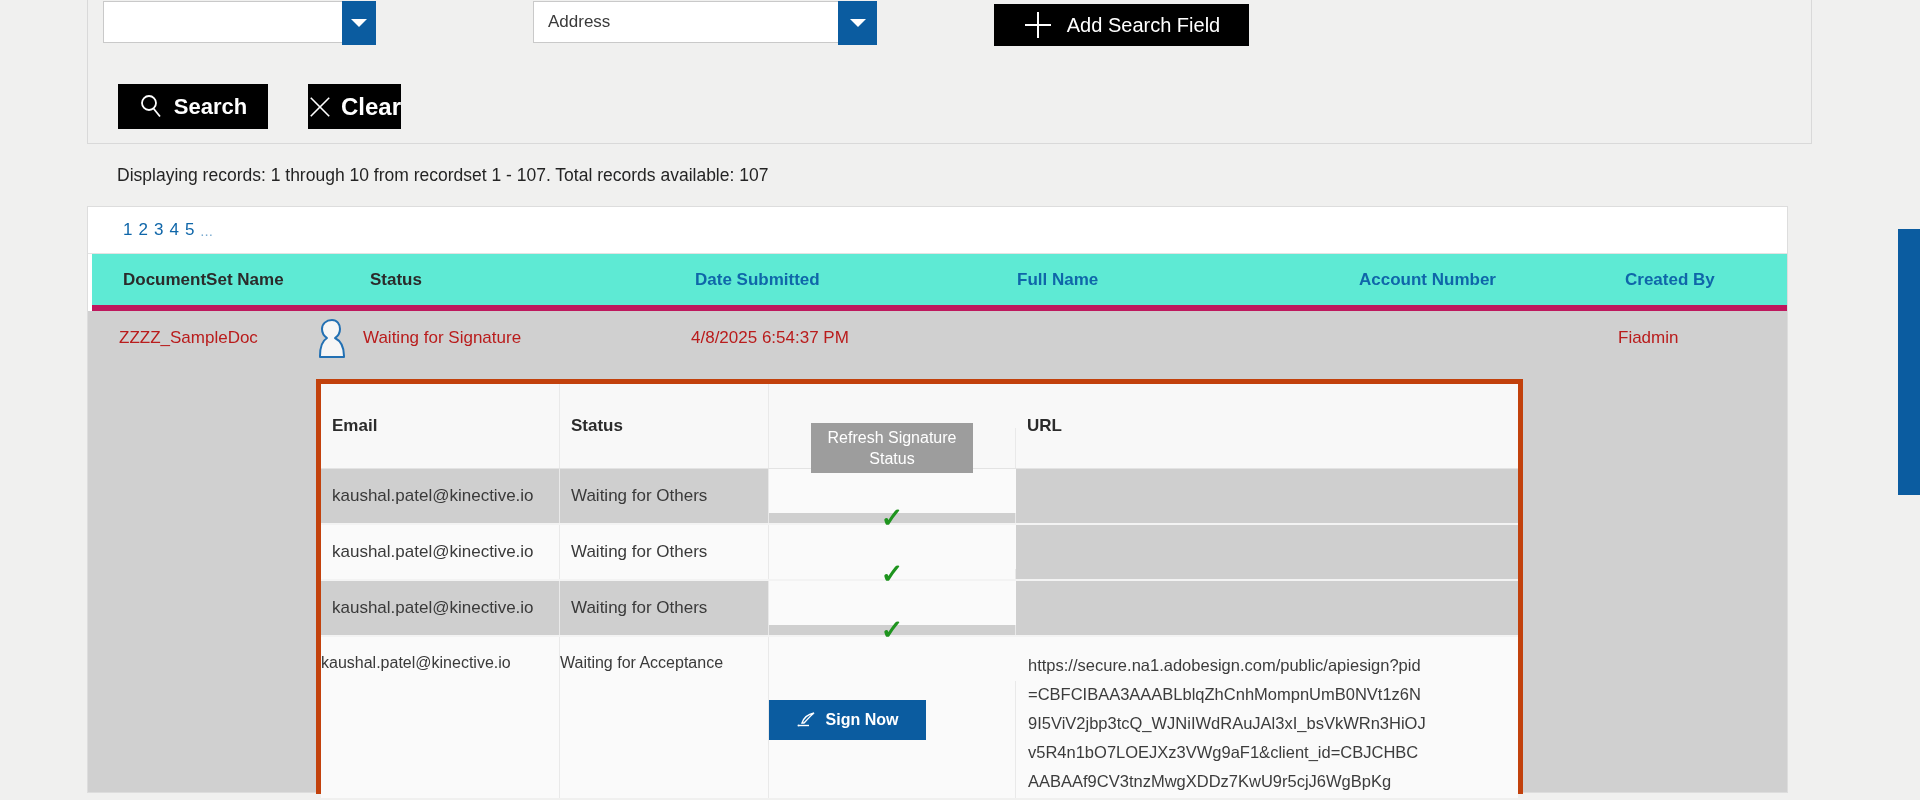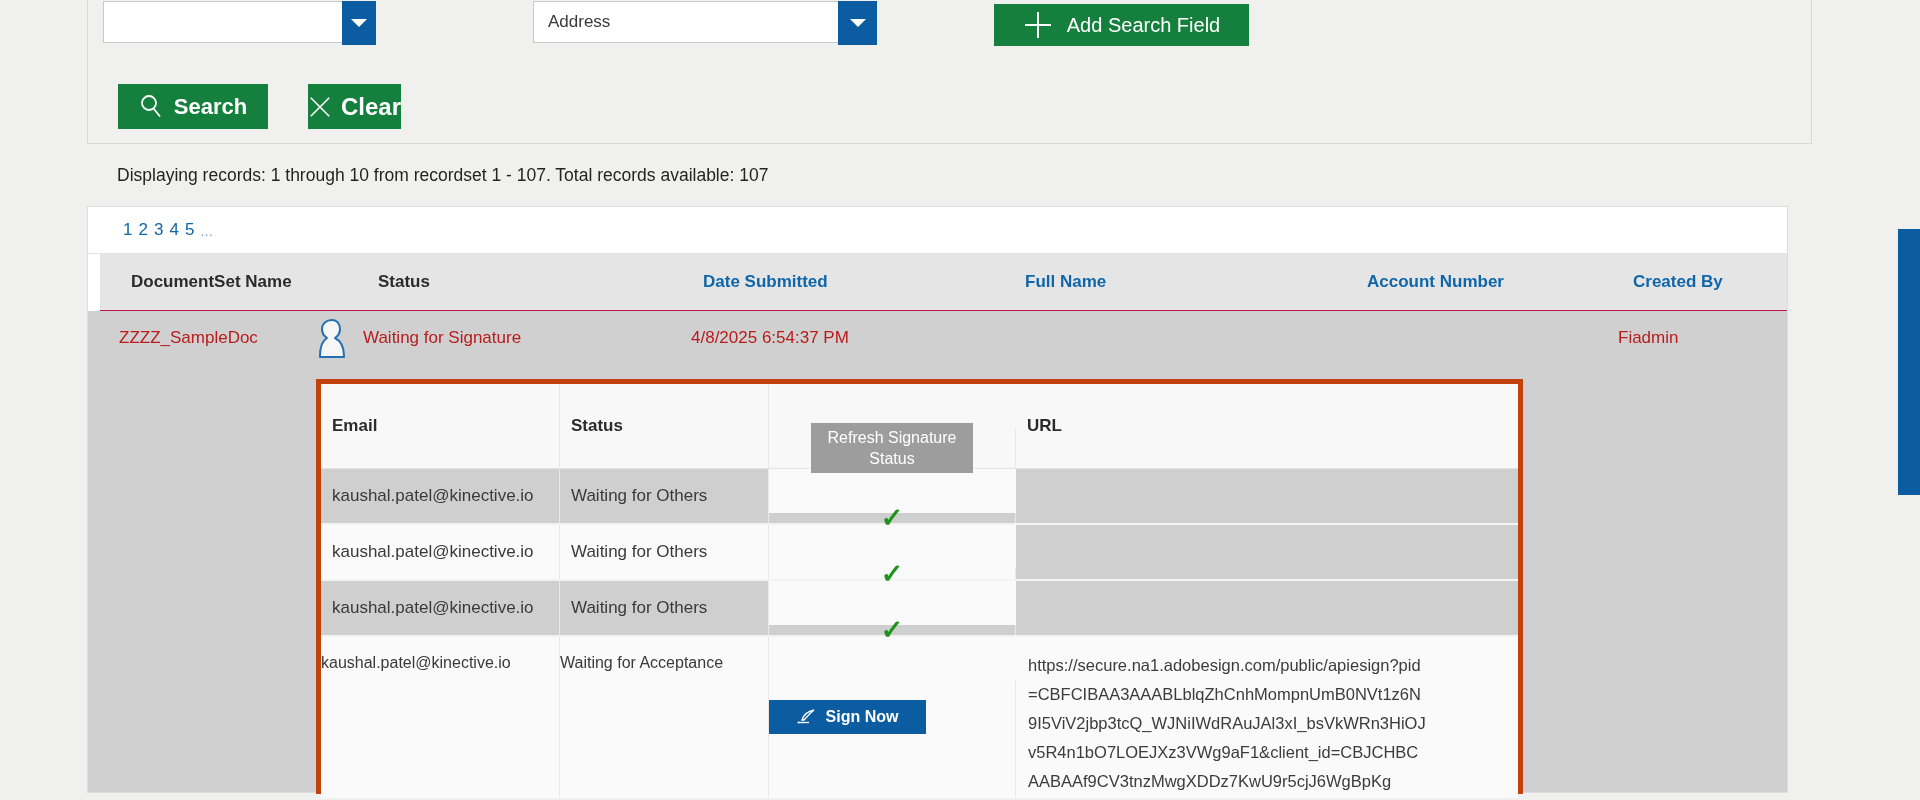--- a/index.html
+++ b/index.html
@@ -24,21 +24,21 @@
   .combo1 .combo-input { width:239px; }
   .combo2 .combo-input { width:305px; }
   .combo-btn {
     height:44px; background:#0b5ca0; border:none; cursor:pointer;
     display:flex; align-items:center; justify-content:center;
   }
   .combo1 .combo-btn { width:34px; }
   .combo2 .combo-btn { width:39px; }
 
   .blue-btn {
-    background:#15803d; color:#fff; border:none; cursor:pointer;
+    background:#000000; color:#fff; border:none; cursor:pointer;
     display:flex; align-items:center; justify-content:center; font-family:inherit;
   }
   .add-btn { position:absolute; left:906px; top:28px; width:255px; height:42px; font-size:20px; gap:14px; }
   .search-btn { position:absolute; left:30px; top:108px; width:150px; height:45px; font-size:22px; font-weight:bold; gap:11px; }
   .clear-btn  { position:absolute; left:220px; top:108px; width:93px; height:45px; font-size:24px; font-weight:bold; gap:9px; }
 
   
   .summary { position:absolute; left:117px; top:163px; font-size:17.5px; color:#242424; line-height:24px; }
 
   
@@ -48,22 +48,22 @@
   }
   .pager {
     position:absolute; left:0; top:0; right:0; height:47px;
     display:flex; align-items:center; padding-left:35px; gap:6px;
     border-bottom:1px solid #e3e3e3; font-size:17px;
   }
   .pager a { color:#0f66a9; text-decoration:none; cursor:pointer; }
   .pager .ellipsis { color:#0f66a9; opacity:.55; font-size:15px; }
 
   .head-row {
-    position:absolute; left:12px; top:47px; right:0; height:57px;
-    background:#e5e5e5; border-bottom:1px solid #be185d;
+    position:absolute; left:4px; top:47px; right:0; height:57px;
+    background:#5eead4; border-bottom:6px solid #be185d;
   }
   .th { position:absolute; top:50%; transform:translateY(-50%); font-weight:bold; font-size:17px; color:#2b2b2b; white-space:nowrap; }
   .th.sortable { color:#0f66a9; cursor:pointer; }
 
   .grow { position:absolute; left:0; top:104px; right:0; bottom:0; background:#d0d0d0; }
   .grow .cellv { position:absolute; top:17px; font-size:17px; color:#b91c1c; line-height:20px; white-space:nowrap; }
   .person { position:absolute; left:224px; top:6px; }
 
   
   .itable {
@@ -85,21 +85,21 @@
   }
   .r .c-email, .r .c-status { display:flex; align-items:center; padding-left:11px; font-size:17px; }
   .r .c-refresh { display:flex; align-items:center; justify-content:center; }
   .odd .c-email, .odd .c-status, .odd .c-refresh { background:#cfcfcf; }
   .even .c-email, .even .c-status, .even .c-refresh { background:#fafafa; }
   .url-empty { background:#cfcfcf; }
   .check { color:#1e941e; font-size:27px; font-weight:bold; line-height:1; }
 
   .r4 .c-email, .r4 .c-status { align-items:flex-start; padding-top:17px; }
   .r4 .c-refresh { align-items:flex-start; justify-content:center; padding-top:19px; }
-  .sign-btn { width:157px; height:34px; background:#0b5ca0; color:#fff; border:none;
+  .sign-btn { width:157px; height:40px; background:#0b5ca0; color:#fff; border:none;
     display:flex; align-items:center; justify-content:center; gap:9px;
     font-weight:bold; font-size:16px; font-family:inherit; cursor:pointer; }
   .url-text {
     padding:14px 0 0 12px; width:412px; font-size:16.5px; line-height:29px;
     word-break:break-all; color:#3c3c3c;
   }
 
   
   .scroll-thumb { position:absolute; right:0; top:229px; width:22px; height:266px; background:#0b5ca0; }
 </style>

